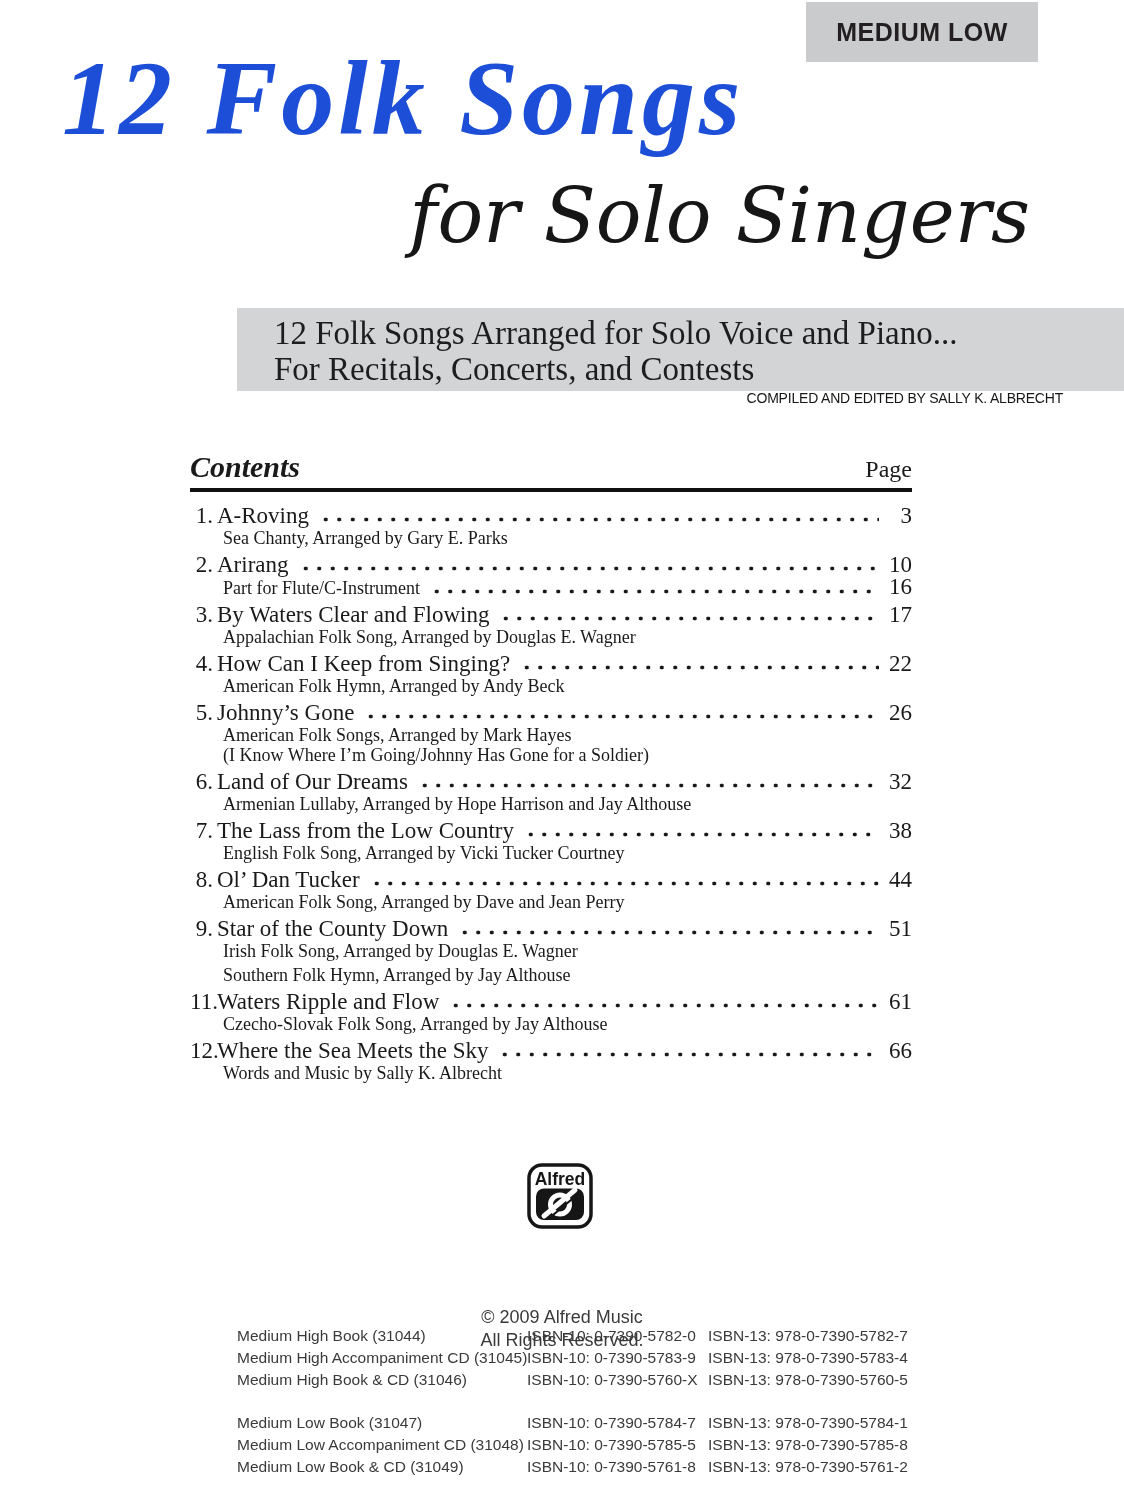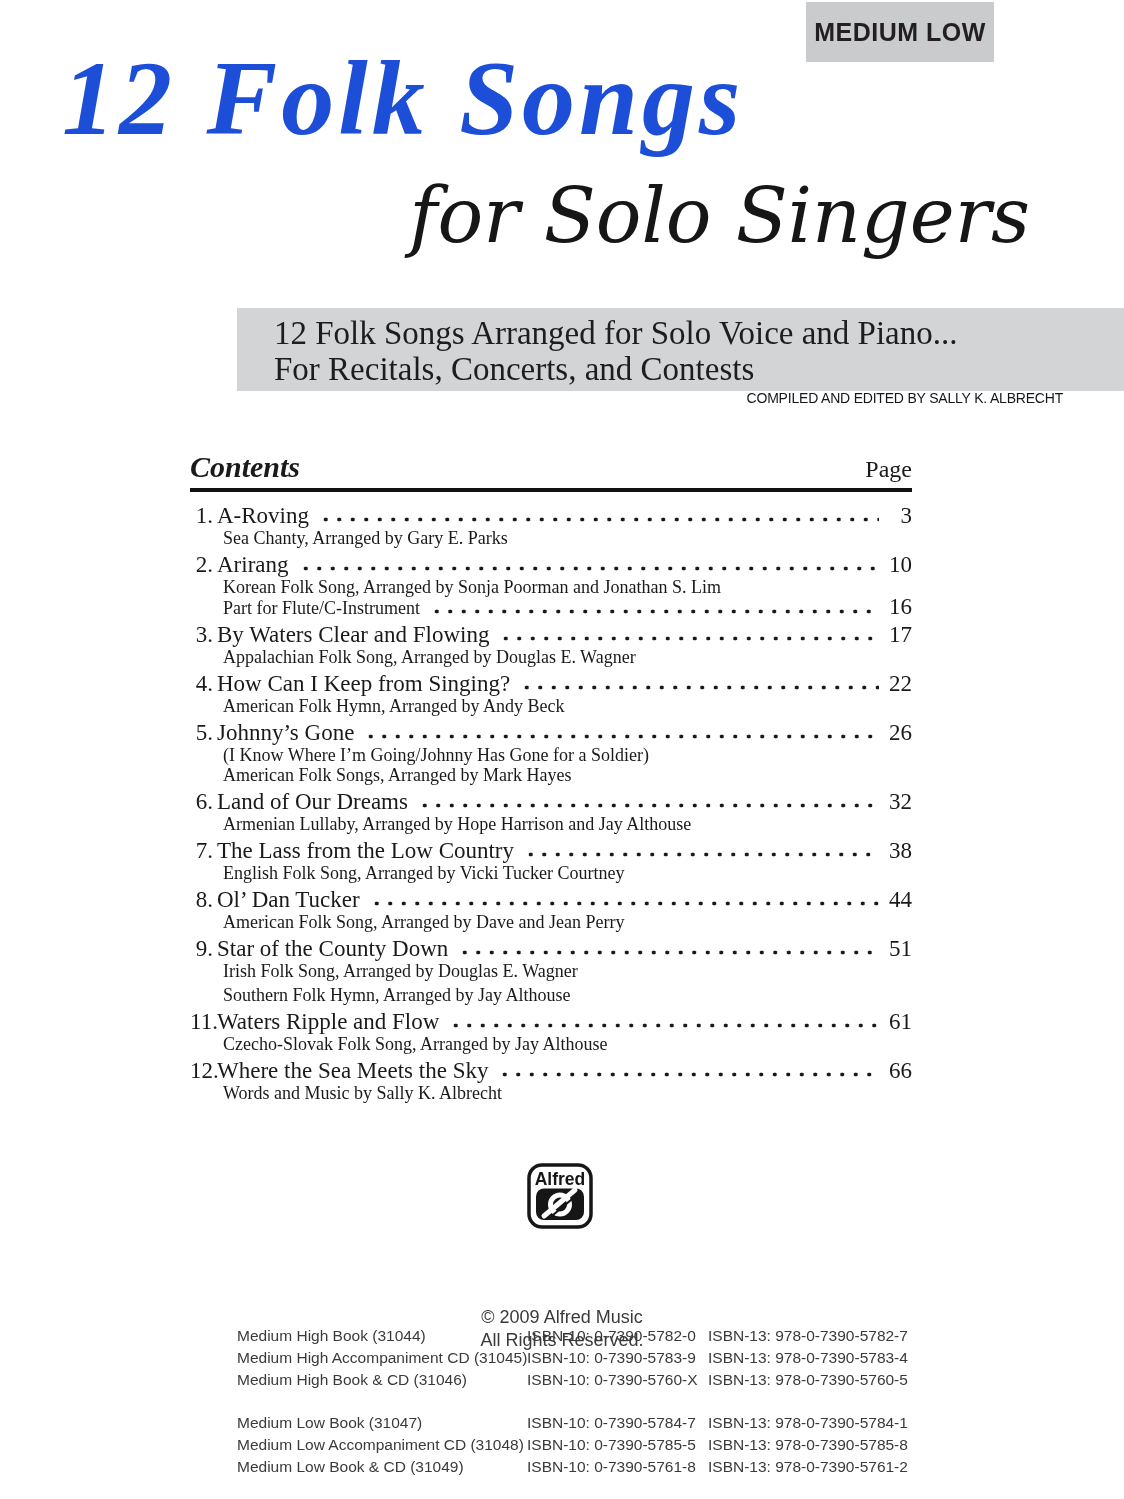--- a/index.html
+++ b/index.html
@@ -5,21 +5,21 @@
   html,body{margin:0;padding:0;}
   body{
     width:1124px;height:1499px;position:relative;overflow:hidden;
     background:#ffffff;color:#1a1a1a;
     font-family:"Liberation Serif", serif;
   }
   .sheet{position:absolute;inset:0;background:#fff;}
 
   
   .badge{
-    position:absolute;left:806px;top:2px;width:188px;height:60px;
+    position:absolute;left:806px;top:2px;width:232px;height:60px;
     background:#c9cbcd;display:flex;align-items:center;justify-content:center;
     font-family:"Liberation Sans", sans-serif;font-weight:bold;font-size:25px;
     letter-spacing:0.5px;color:#231f20;
   }
 
   
   .title{
     position:absolute;left:62px;top:46px;line-height:1;
     font-size:106px;font-weight:bold;letter-spacing:4px;color:#1d4ed8;
     white-space:nowrap;
@@ -123,21 +123,20 @@
           </div>
           <div class="sub">Sea Chanty, Arranged by Gary E. Parks</div>
         </div>
         <div class="entry">
           <div class="main-row">
             <span class="num">2.</span>
             <span class="mtitle">Arirang</span>
             <span class="leader"></span>
             <span class="pagenum">10</span>
           </div>
-          <div class="sub">Korean Folk Song, Arranged by Sonja Poorman and Jonathan S. Lim</div>
           <div class="subrow">
             <span class="mtitle">Part for Flute/C-Instrument</span>
             <span class="leader"></span>
             <span class="pagenum">16</span>
           </div>
         </div>
         <div class="entry">
           <div class="main-row">
             <span class="num">3.</span>
             <span class="mtitle">By Waters Clear and Flowing</span>
@@ -155,22 +154,22 @@
           </div>
           <div class="sub">American Folk Hymn, Arranged by Andy Beck</div>
         </div>
         <div class="entry">
           <div class="main-row">
             <span class="num">5.</span>
             <span class="mtitle">Johnny’s Gone</span>
             <span class="leader"></span>
             <span class="pagenum">26</span>
           </div>
+          <div class="sub">American Folk Songs, Arranged by Mark Hayes</div>
           <div class="sub">(I Know Where I’m Going/Johnny Has Gone for a Soldier)</div>
-          <div class="sub">American Folk Songs, Arranged by Mark Hayes</div>
         </div>
         <div class="entry">
           <div class="main-row">
             <span class="num">6.</span>
             <span class="mtitle">Land of Our Dreams</span>
             <span class="leader"></span>
             <span class="pagenum">32</span>
           </div>
           <div class="sub">Armenian Lullaby, Arranged by Hope Harrison and Jay Althouse</div>
         </div>

